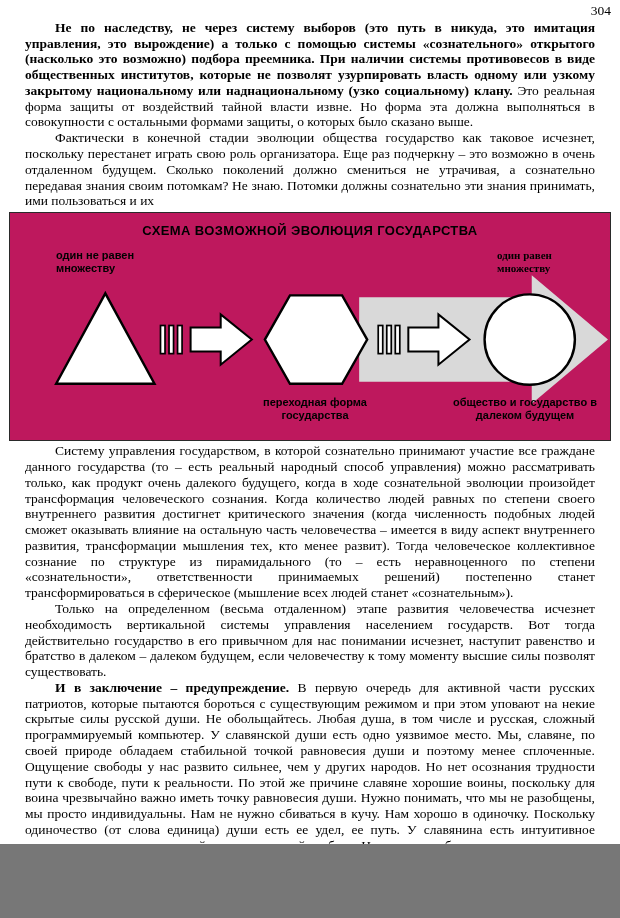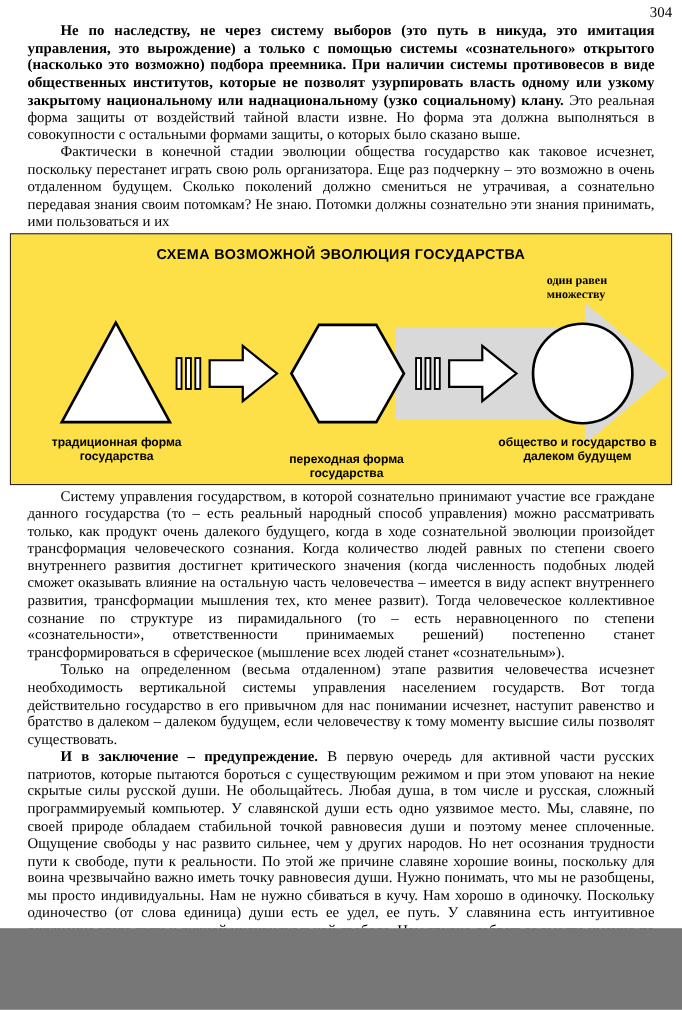--- a/index.html
+++ b/index.html
@@ -27,21 +27,21 @@
   }
   .para.indent { text-indent: 30px; }
   .b { font-weight: bold; }
 
   
   .diagram {
     position: relative;
     margin: 3px 9px 2px 9px;
     height: 229px;
     border: 1.5px solid #2a2a2a;
-    background: #fde047;
+    background: #be185d;
     font-family: "Liberation Sans", sans-serif;
     box-sizing: border-box;
   }
   .diagram-title {
     position: absolute;
     top: 10px; left: 0; right: 0;
     text-align: center;
     font-weight: bold;
     font-size: 13px;
     letter-spacing: 0.4px;
@@ -57,21 +57,21 @@
   .dlabel.right { left: 487px; width: 95px; font-family: Liberation Serif, serif;  }
   .dcap {
     position: absolute;
     top: 183px;
     font-weight: bold;
     font-size: 11px;
     line-height: 1.18;
     text-align: center;
   }
   .dcap.c1 { left: 18px;  width: 156px; }
-  .dcap.c2 { left: 227px; width: 156px; margin-top: 16px; }
+  .dcap.c2 { left: 227px; width: 156px; }
   .dcap.c3 { left: 424px; width: 182px; }
   .diagram svg {
     position: absolute;
     top: 0; left: 0;
     width: 100%; height: 100%;
   }
   .shape-outline { fill: #ffffff; stroke: #000000; }
 </style>
 </head>
 <body>
@@ -103,22 +103,22 @@
       <rect class="shape-outline" x="367" y="112" width="4.5" height="28" stroke-width="1.7"></rect>
       <rect class="shape-outline" x="375.5" y="112" width="4.5" height="28" stroke-width="1.7"></rect>
       <rect class="shape-outline" x="384" y="112" width="4.5" height="28" stroke-width="1.7"></rect>
 
       <polygon class="shape-outline" points="397,114 427,114 427,101 458,126 427,151 427,138 397,138" stroke-width="2"></polygon>
 
       <circle class="shape-outline" cx="518" cy="126" r="45" stroke-width="2.4"></circle>
     </svg>
 
     <div class="diagram-title">СХЕМА ВОЗМОЖНОЙ ЭВОЛЮЦИЯ ГОСУДАРСТВА</div>
+    <div class="dlabel left">один не равен множеству</div>
     <div class="dlabel right">один равен множеству</div>
-    <div class="dcap c1">традиционная форма государства</div>
     <div class="dcap c2">переходная форма государства</div>
     <div class="dcap c3">общество и государство в далеком будущем</div>
   </div>
 
   <div id="text-bottom">
       <p class="para indent"><span>Систему управления государством, в которой сознательно принимают участие все граждане данного государства (то – есть реальный народный способ управления) можно рассматривать только, как продукт очень далекого будущего, когда в ходе сознательной эволюции произойдет трансформация человеческого сознания. Когда количество людей  равных по степени своего внутреннего развития достигнет критического значения (когда численность подобных людей сможет оказывать влияние на остальную часть человечества – имеется в виду аспект внутреннего развития, трансформации мышления тех, кто менее развит). Тогда человеческое коллективное сознание по структуре из пирамидального (то – есть неравноценного по степени «сознательности», ответственности принимаемых решений) постепенно станет трансформироваться в сферическое (мышление всех людей станет «сознательным»).</span></p>
       <p class="para indent"><span>Только на определенном (весьма отдаленном)  этапе развития человечества исчезнет необходимость вертикальной системы управления населением государств. Вот тогда действительно государство в его привычном для нас понимании исчезнет, наступит равенство и братство в далеком – далеком будущем, если человечеству к тому моменту высшие силы позволят  существовать.</span></p>
       <p class="para indent"><span class="b">И в заключение – предупреждение.</span><span> В первую очередь для активной части русских патриотов, которые пытаются бороться с существующим режимом и при этом уповают на некие скрытые силы русской души. Не обольщайтесь. Любая душа, в том числе и русская, сложный программируемый компьютер. У славянской души есть одно уязвимое место. Мы, славяне, по своей природе обладаем стабильной точкой равновесия души и поэтому менее сплоченные. Ощущение свободы у нас развито сильнее, чем у других народов. Но нет осознания трудности пути к свободе, пути к реальности. По этой же причине славяне хорошие воины, поскольку для воина чрезвычайно важно иметь точку равновесия души. Нужно понимать, что мы не разобщены, мы просто индивидуальны. Нам не нужно сбиваться в кучу. Нам хорошо в одиночку. Поскольку одиночество (от слова единица)  души есть ее удел, ее путь. У славянина есть интуитивное ощущение этого пути к личной индивидуальной свободе. Нам трудно собраться вместе именно по этой причине. Обладая хорошим потенциалом для индивидуального развития на четырехмерном плане, славянская душа проигрывает менее приспособленным евреям в плане организации на бытовом, материальном уровне, на трехмерном плане. А они как муравьи – усердны, настойчивы и последовательны. Не зря поступают армяне, грузины и т.п. Этой муравьиной организованностью они способны вы</span></p>
     </div>
 

